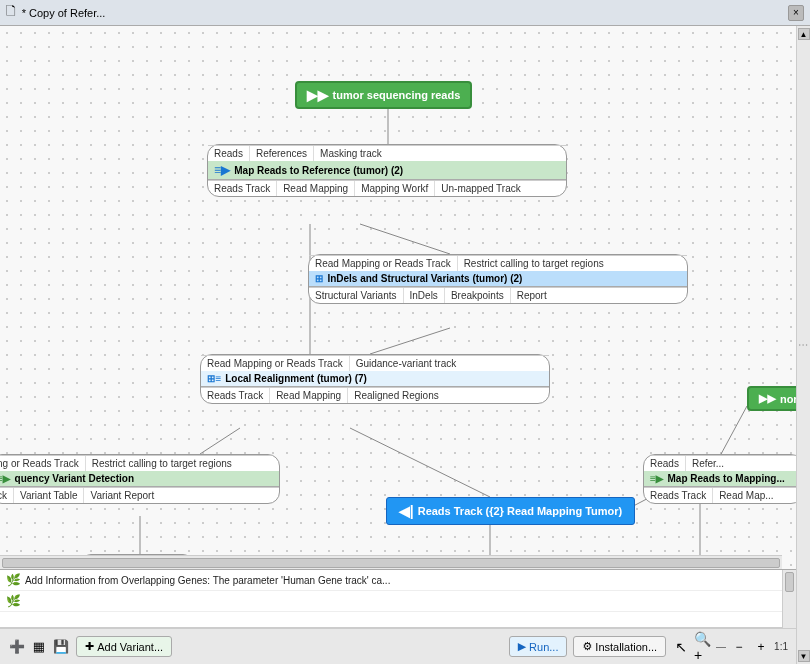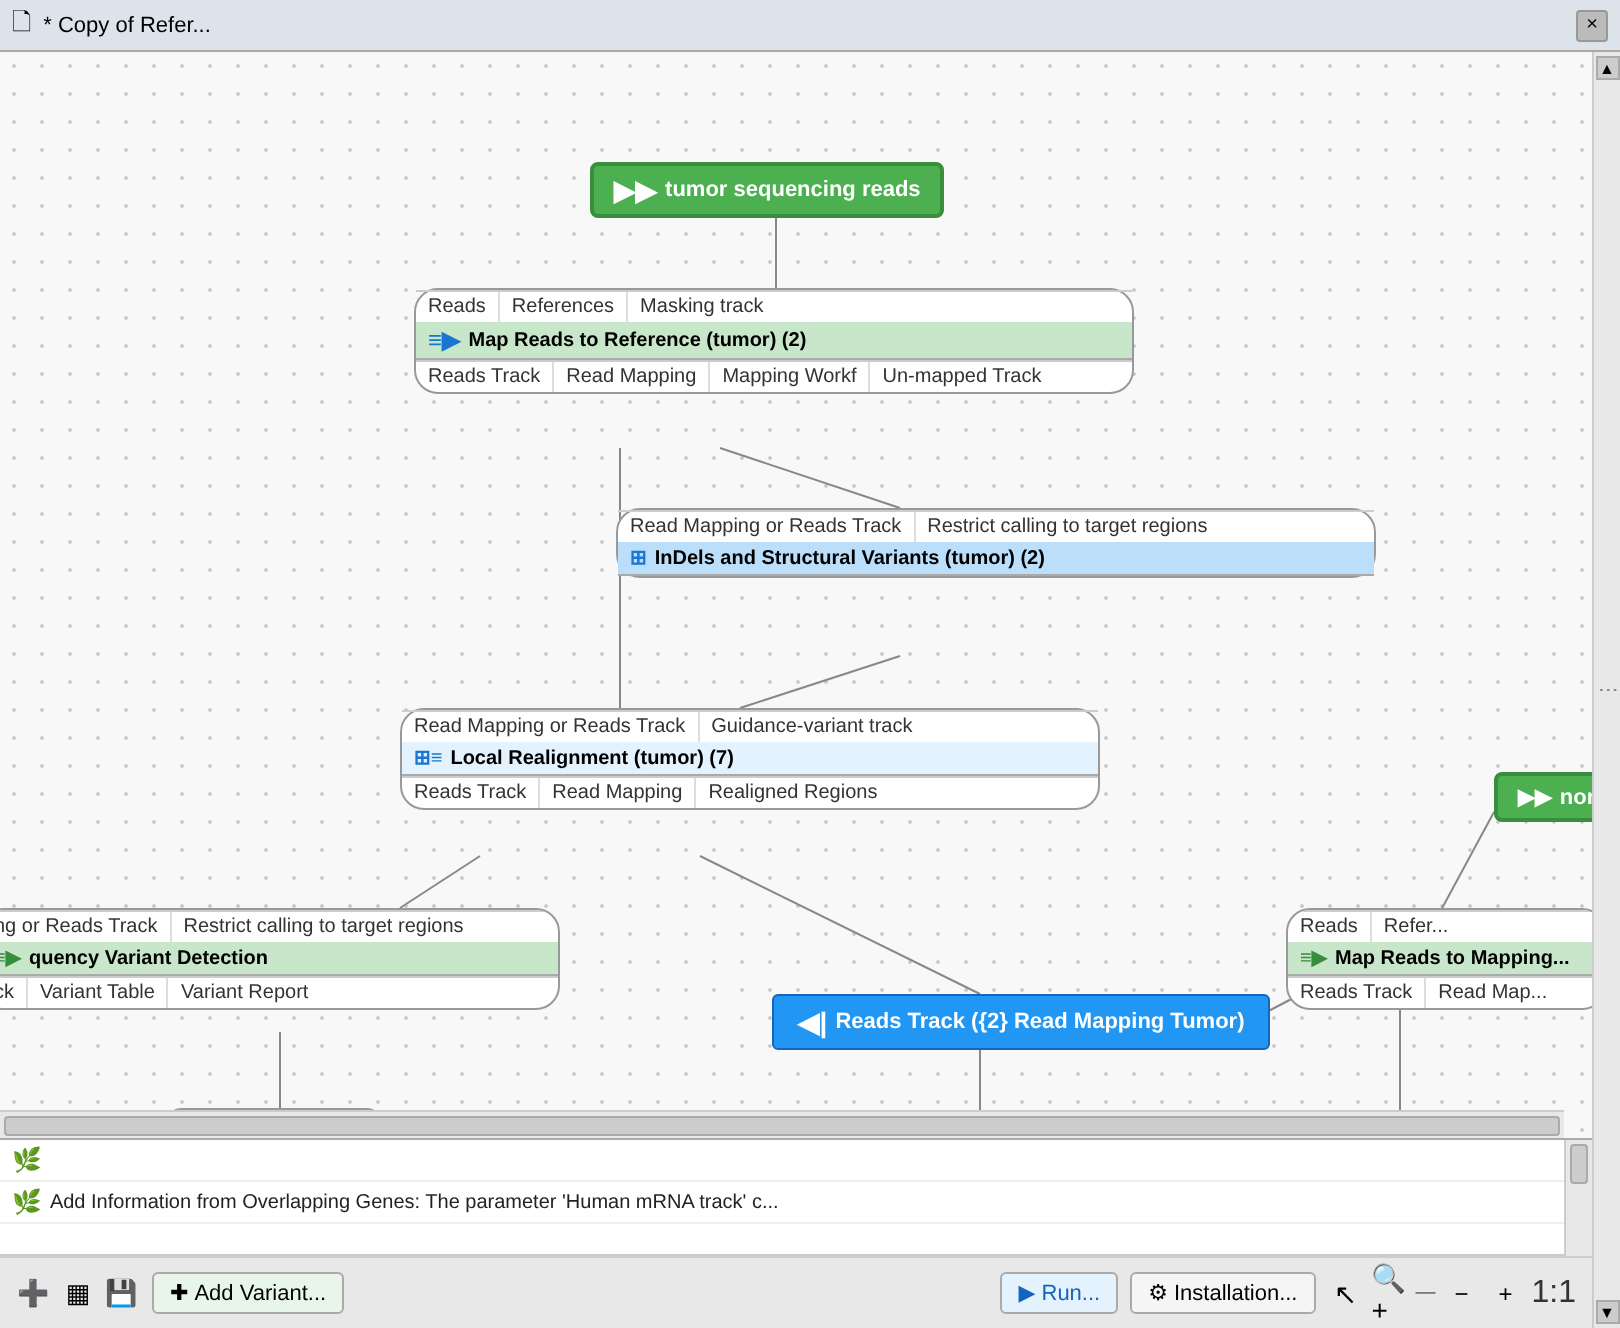--- a/index.html
+++ b/index.html
@@ -124,21 +124,21 @@
       background: #f5f5f5; border: 1px solid #aaa; border-radius: 3px;
       cursor: pointer; font-size: 11px;
     }
     .btn-green { background: #e8f5e9; }
     .btn-run { background: #e3f2fd; color: #1565c0; }
 
     #bottom-icons { display: flex; align-items: center; gap: 4px; }
     .bottom-icon { width: 18px; height: 18px; cursor: pointer; display: flex; align-items: center; justify-content: center; font-size: 13px; }
 
     #zoom-bar { display: flex; align-items: center; gap: 4px; margin-left: auto; }
-    .zoom-label { font-size: 16px; color: #333; }
+    .zoom-label { font-size: 10px; color: #333; }
 
     
     #scrollbar-bottom {
       position: absolute; bottom: 95px; left: 0; right: 14px; height: 14px;
       background: #e8e8e8; border-top: 1px solid #ccc; display: flex; align-items: center;
     }
     .scroll-thumb { flex: 1; height: 10px; background: #ccc; border: 1px solid #aaa; margin: 2px; border-radius: 2px; }
 
     
     #msg-scrollbar { width: 14px; background: #e8e8e8; border-left: 1px solid #ccc; }
@@ -207,20 +207,26 @@
 
     <div class="node" style="left:308px; top:228px; min-width:380px;">
       <div class="node-ports">
         <div class="node-port">Read Mapping or Reads Track</div>
         <div class="node-port">Restrict calling to target regions</div>
       </div>
       <div class="indels-header">
         <span style="color:#1976d2;">⊞</span>
         <span>InDels and Structural Variants (tumor) (2)</span>
       </div>
+      <div class="node-ports">
+        <div class="node-port">Structural Variants</div>
+        <div class="node-port">InDels</div>
+        <div class="node-port">Breakpoints</div>
+        <div class="node-port">Report</div>
+      </div>
     </div>
 
     <div class="node" style="left:200px; top:328px; min-width:350px;">
       <div class="node-ports">
         <div class="node-port">Read Mapping or Reads Track</div>
         <div class="node-port">Guidance-variant track</div>
       </div>
       <div class="local-header">
         <span style="color:#1976d2;">⊞≡</span>
         <span>Local Realignment (tumor) (7)</span>
@@ -288,24 +294,24 @@
 
     <div id="scrollbar-bottom">
       <div class="scroll-thumb"></div>
     </div>
 
     <div id="status-bar">
       <div style="display:flex; flex:1; overflow:hidden;">
         <div id="status-messages">
           <div class="status-msg">
             <span class="msg-icon">🌿</span>
+            <span>Add Information from Overlapping Genes: The parameter 'Human Gene track' ca...</span>
           </div>
           <div class="status-msg">
             <span class="msg-icon">🌿</span>
-            <span>Add Information from Overlapping Genes: The parameter 'Human mRNA track' c...</span>
           </div>
         </div>
         <div id="msg-scrollbar">
           <div style="height:20px; background:#ccc; margin:2px; border:1px solid #aaa; border-radius:2px;"></div>
         </div>
       </div>
       <div id="bottom-toolbar">
         <div id="bottom-icons">
           <div class="bottom-icon" title="Add">➕</div>
           <div class="bottom-icon" title="Grid">▦</div>

